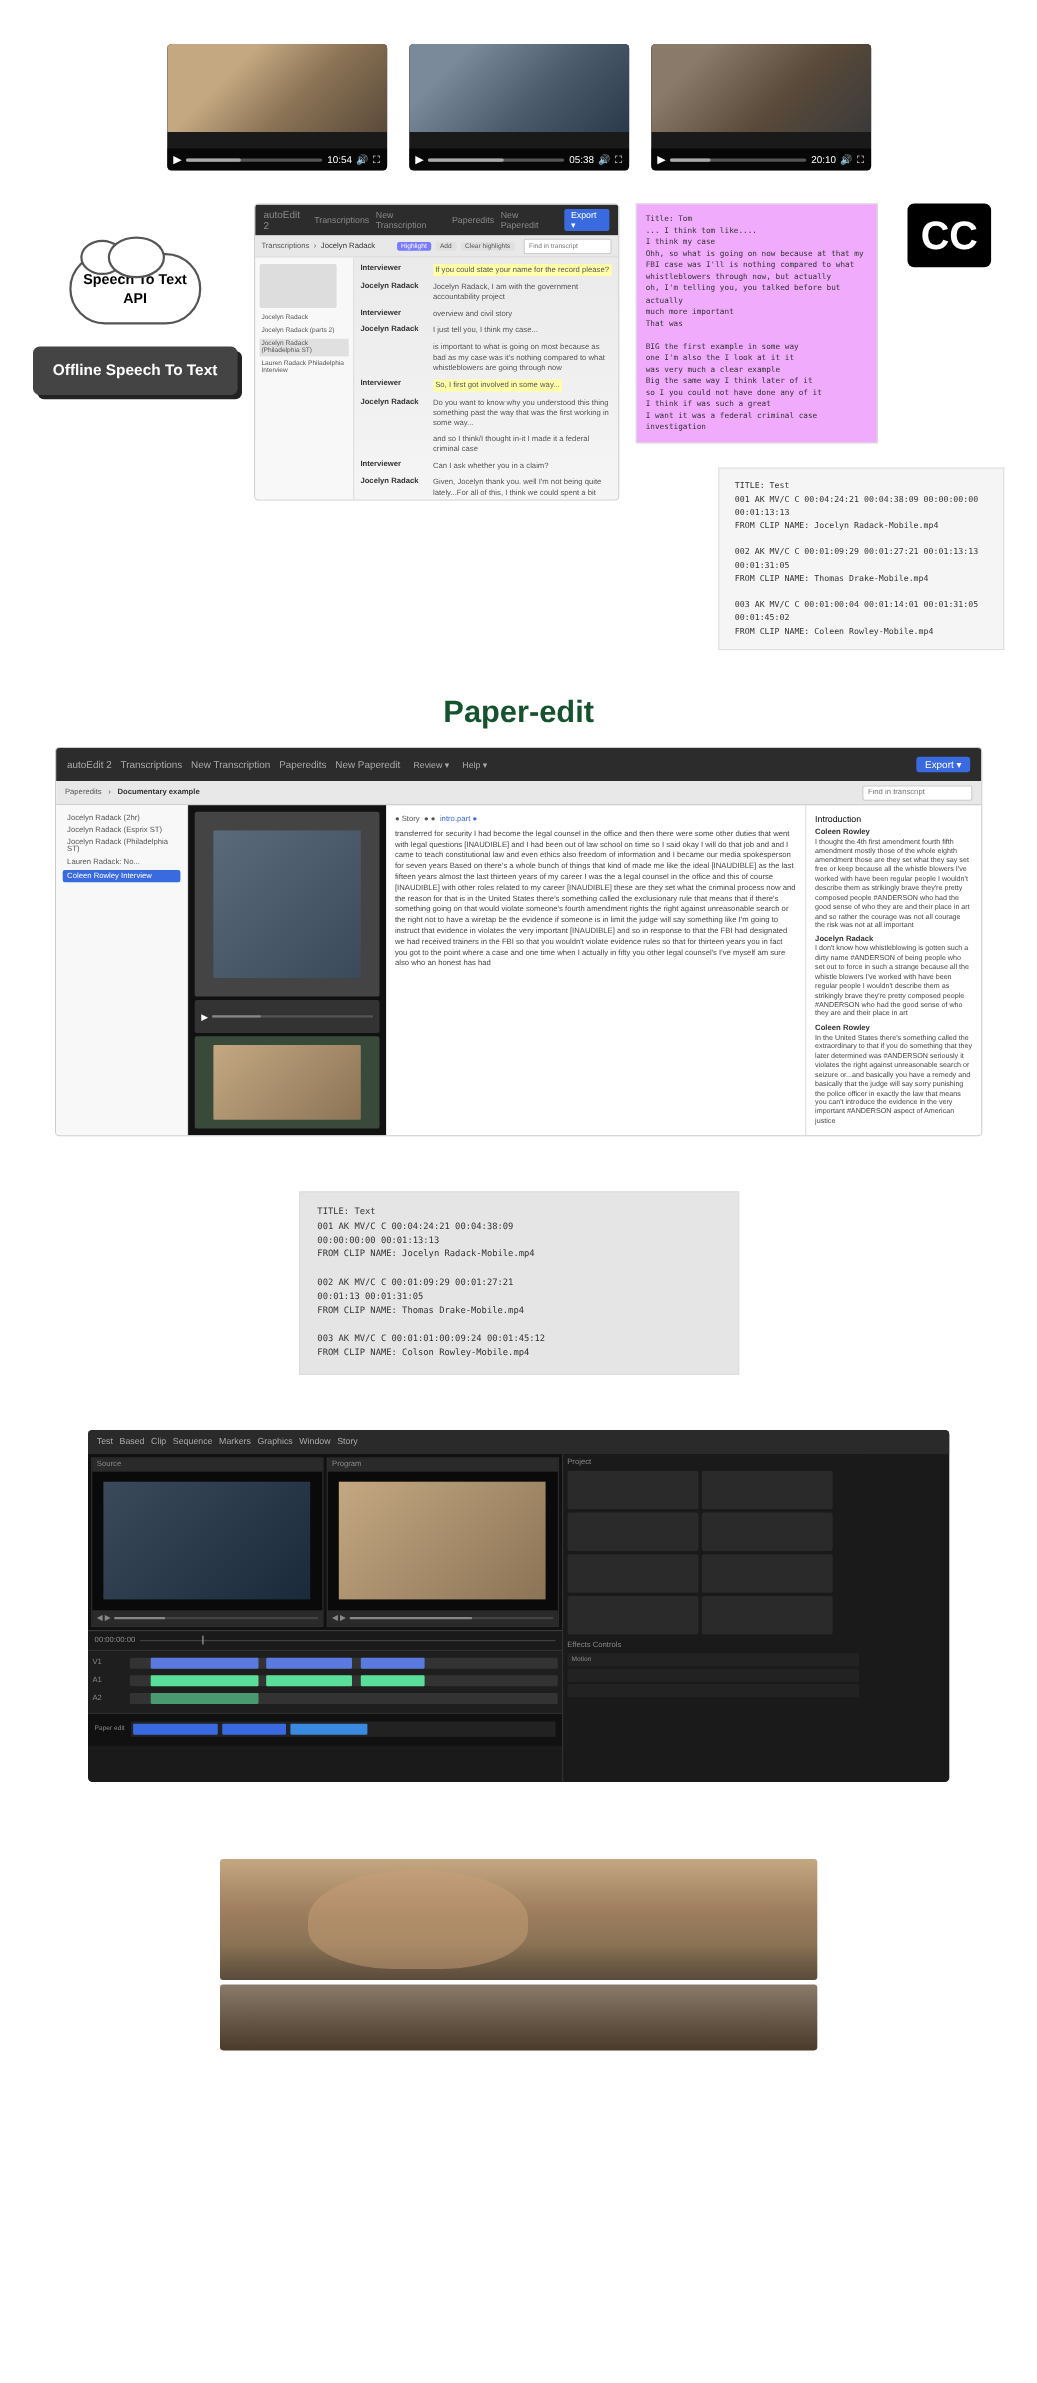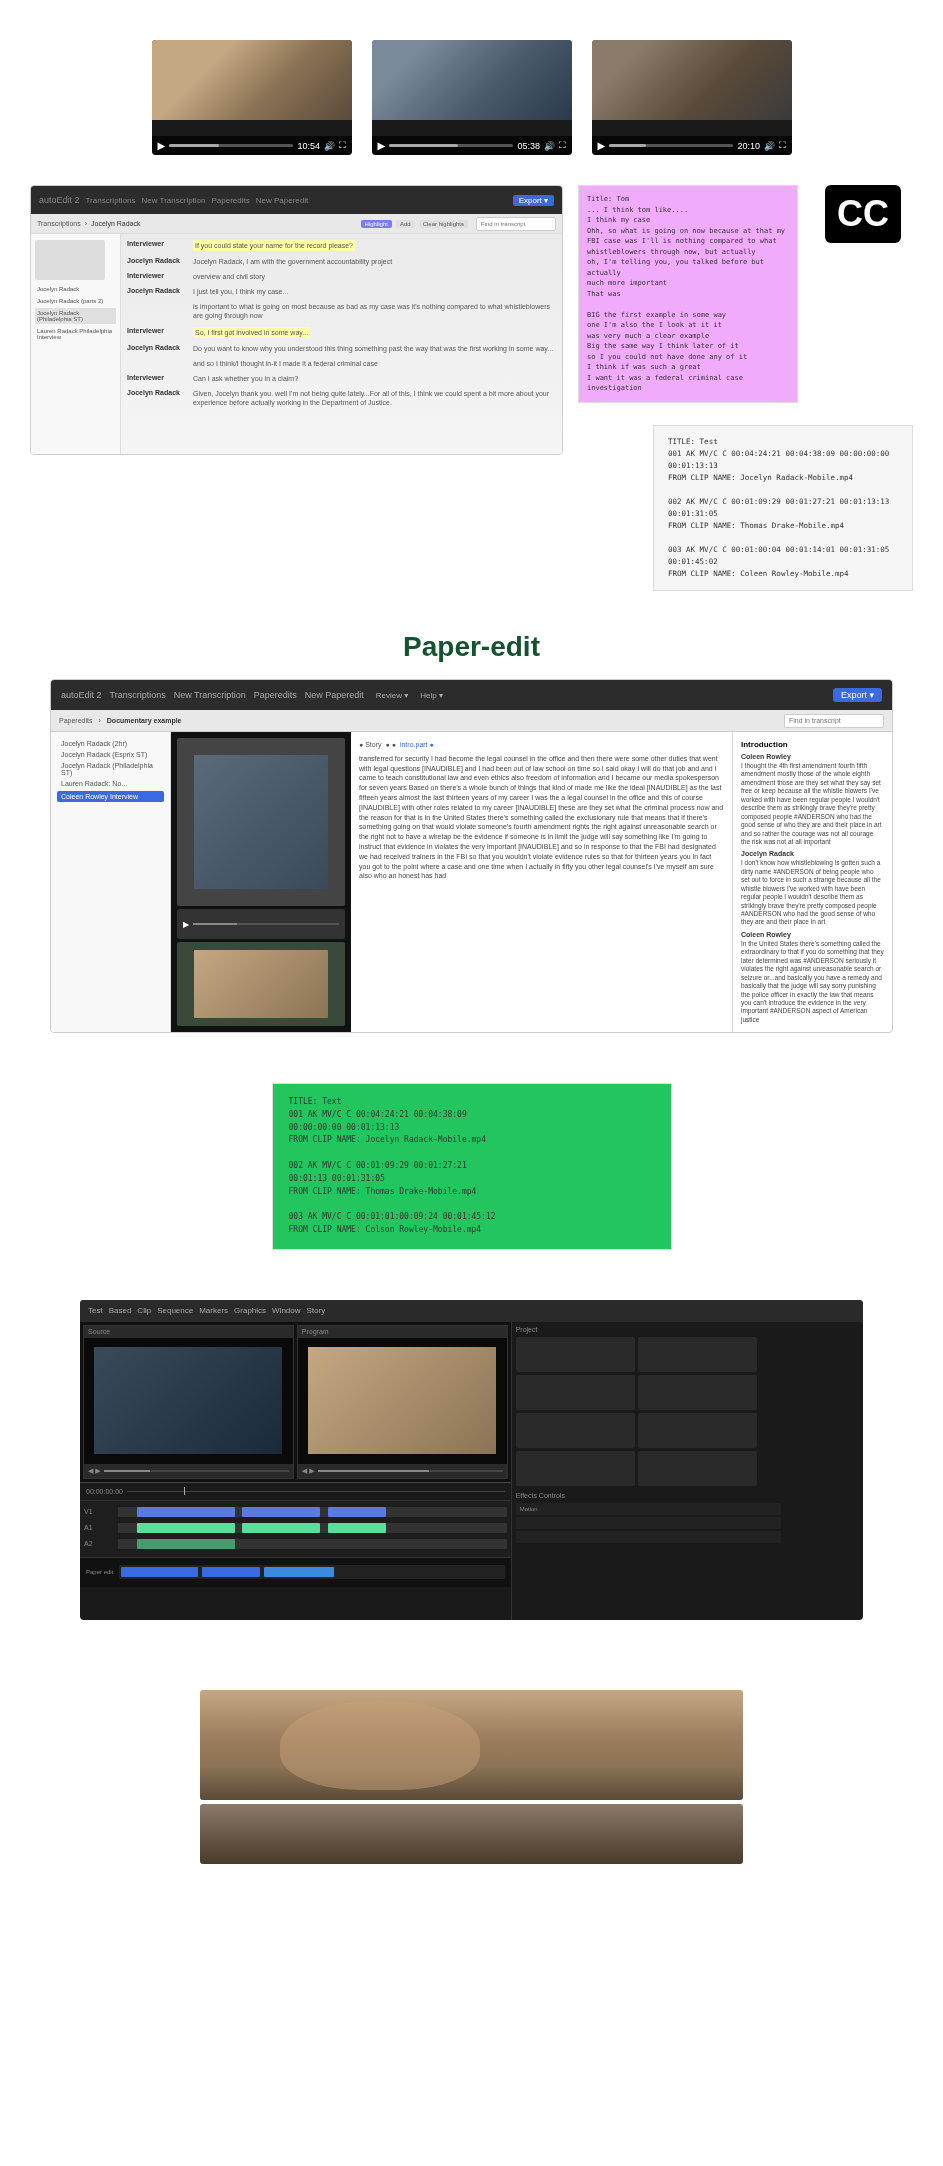--- a/index.html
+++ b/index.html
@@ -261,32 +261,32 @@
       line-height: 1.4;
       overflow: hidden;
     }
     .pe-intro-box {
       width: 160px;
       border-left: 1px solid #ddd;
       padding: 8px;
       font-size: 7px;
     }
     .pe-intro-title {
-      font-weight: bold;
+      font-weight: normal;
       margin-bottom: 4px;
       font-size: 8px;
     }
 
     
     .edl-section {
       padding: 20px 80px;
       margin-top: 10px;
     }
     .edl-block {
-      background: #22c55e;
+      background: #e5e5e5;
       border: 1px solid #ddd;
       padding: 12px 16px;
       font-family: monospace;
       font-size: 9px;
       color: #333;
       line-height: 1.6;
       max-width: 400px;
       margin: 0 auto;
     }
 
@@ -426,20 +426,36 @@
       </div>
       <span class="time-label">20:10</span>
       <span class="volume-icon">🔊</span>
       <span class="fullscreen-icon">⛶</span>
     </div>
   </div>
 </div>
 
 <div class="middle-row">
 
+  <div class="left-panel">
+    <div style="position:relative; width:140px; height:90px; margin-top:20px;">
+
+      <div style="position:absolute; bottom:0; left:10px; width:120px; height:65px; background:white; border:2.5px solid #555; border-radius:40px; display:flex; align-items:center; justify-content:center; text-align:center; font-size:13px; font-weight:bold; line-height:1.3; z-index:1; padding:6px;">
+        <span>Speech To Text
+API</span>
+      </div>
+      <div style="position:absolute; bottom:45px; left:20px; width:40px; height:32px; background:white; border:2.5px solid #555; border-radius:50%; z-index:2;"></div>
+      <div style="position:absolute; bottom:42px; left:45px; width:52px; height:38px; background:white; border:2.5px solid #555; border-radius:50%; z-index:2;"></div>
+    </div>
+
+    <div class="offline-box">
+      <span>Offline
+Speech To Text</span>
+    </div>
+  </div>
 
   <div class="app-screenshot" style="width:280px; height:270px;">
     <div class="app-screenshot-inner">
       <div class="app-topbar">
         <span style="color:#888;font-size:9px;">autoEdit 2</span>
         <span style="color:#888;font-size:8px;">Transcriptions</span>
         <span style="color:#888;font-size:8px;">New Transcription</span>
         <span style="color:#888;font-size:8px;">Paperedits</span>
         <span style="color:#888;font-size:8px;">New Paperedit</span>
         <span style="margin-left:auto; background:#3a6adf; color:white; font-size:8px; padding:1px 6px; border-radius:2px;">Export ▾</span>

